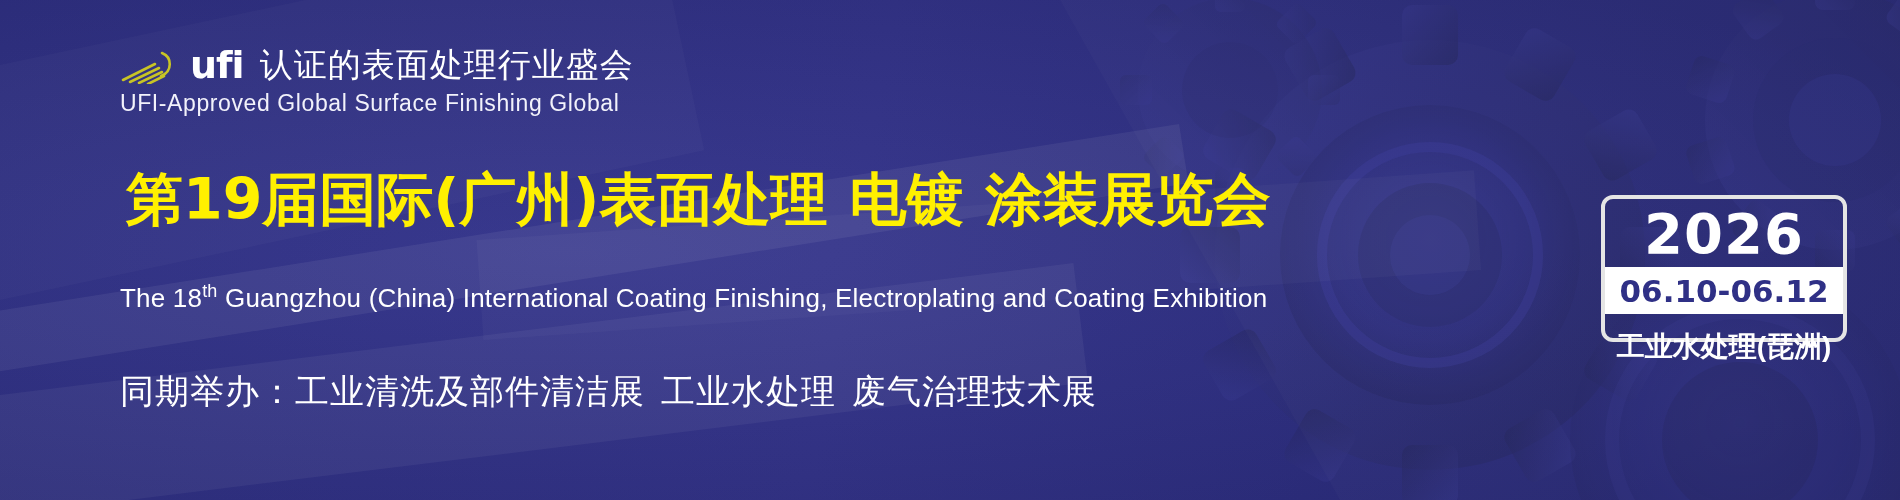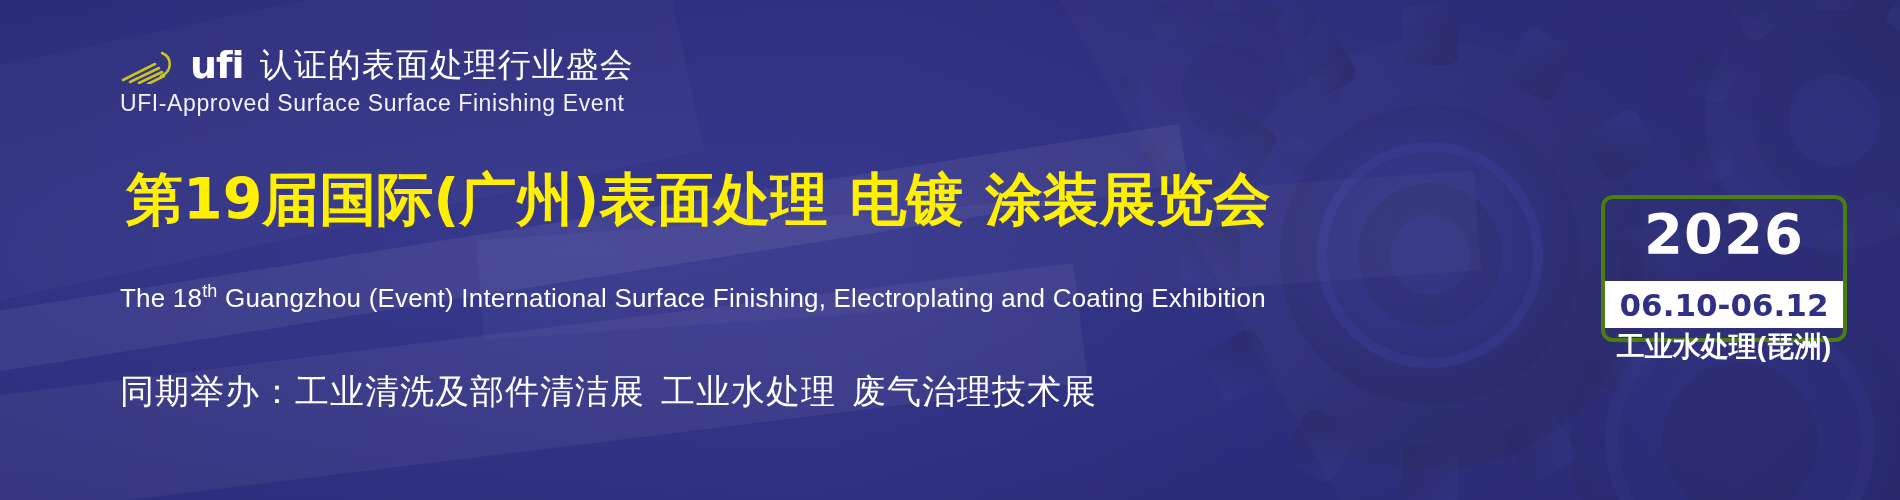--- a/index.html
+++ b/index.html
@@ -158,21 +158,21 @@
   }
   .concurrent .gap { display: inline-block; width: 16px; }
 
   
   .date-box {
     position: absolute;
     left: 1601px;
     top: 195px;
     width: 246px;
     height: 147px;
-    border: 4px solid #4d7c0f;
+    border: 4px solid #e5e5e5;
     border-radius: 12px;
     overflow: hidden;
     box-sizing: border-box;
     background: transparent;
   }
   .date-year {
     height: 68px;
     display: flex;
     align-items: center;
     justify-content: center;
@@ -186,21 +186,20 @@
     height: 47px;
     background: #ffffff;
     display: flex;
     align-items: center;
     justify-content: center;
     font-family: "DejaVu Sans", sans-serif;
     font-weight: bold;
     font-size: 31px;
     color: #2f3086;
     letter-spacing: 0px;
-    margin-top: 14px;
   }
   .venue {
     position: absolute;
     left: 1601px;
     top: 330px;
     width: 246px;
     text-align: center;
     font-size: 28px;
     line-height: 34px;
     color: #ffffff;
@@ -319,28 +318,28 @@
           <path d="M44 9 C54 13, 55 27, 43 32"></path>
           <path d="M5 36 L37 20"></path>
           <path d="M12 38 L41 24"></path>
           <path d="M21 39 L44 28"></path>
           <path d="M30 40 L46 32"></path>
         </g>
       </svg>
       <span class="ufi-word">ufi</span>
       <span class="ufi-cn">认证的表面处理行业盛会</span>
     </div>
-    <div class="ufi-en">UFI-Approved Surface Surface Finishing Event</div>
+    <div class="ufi-en">UFI-Approved Global Surface Finishing Global</div>
 
     <div class="headline">
       <span>第19届国际(广州)表面处理</span><span class="gap"></span><span>电镀</span><span class="gap"></span><span>涂装展览会</span>
     </div>
 
     <div class="subtitle-en">
-      <span>The 18</span><sup>th</sup><span> Guangzhou (Event) International Surface Finishing, Electroplating and Coating Exhibition</span>
+      <span>The 18</span><sup>th</sup><span> Guangzhou (China) International Coating Finishing, Electroplating and Coating Exhibition</span>
     </div>
 
     <div class="concurrent">
       <span>同期举办：</span><span>工业清洗及部件清洁展</span><span class="gap"></span><span>工业水处理</span><span class="gap"></span><span>废气治理技术展</span>
     </div>
 
     <div class="date-box">
       <div class="date-year">2026</div>
       <div class="date-range">06.10-06.12</div>
     </div>

